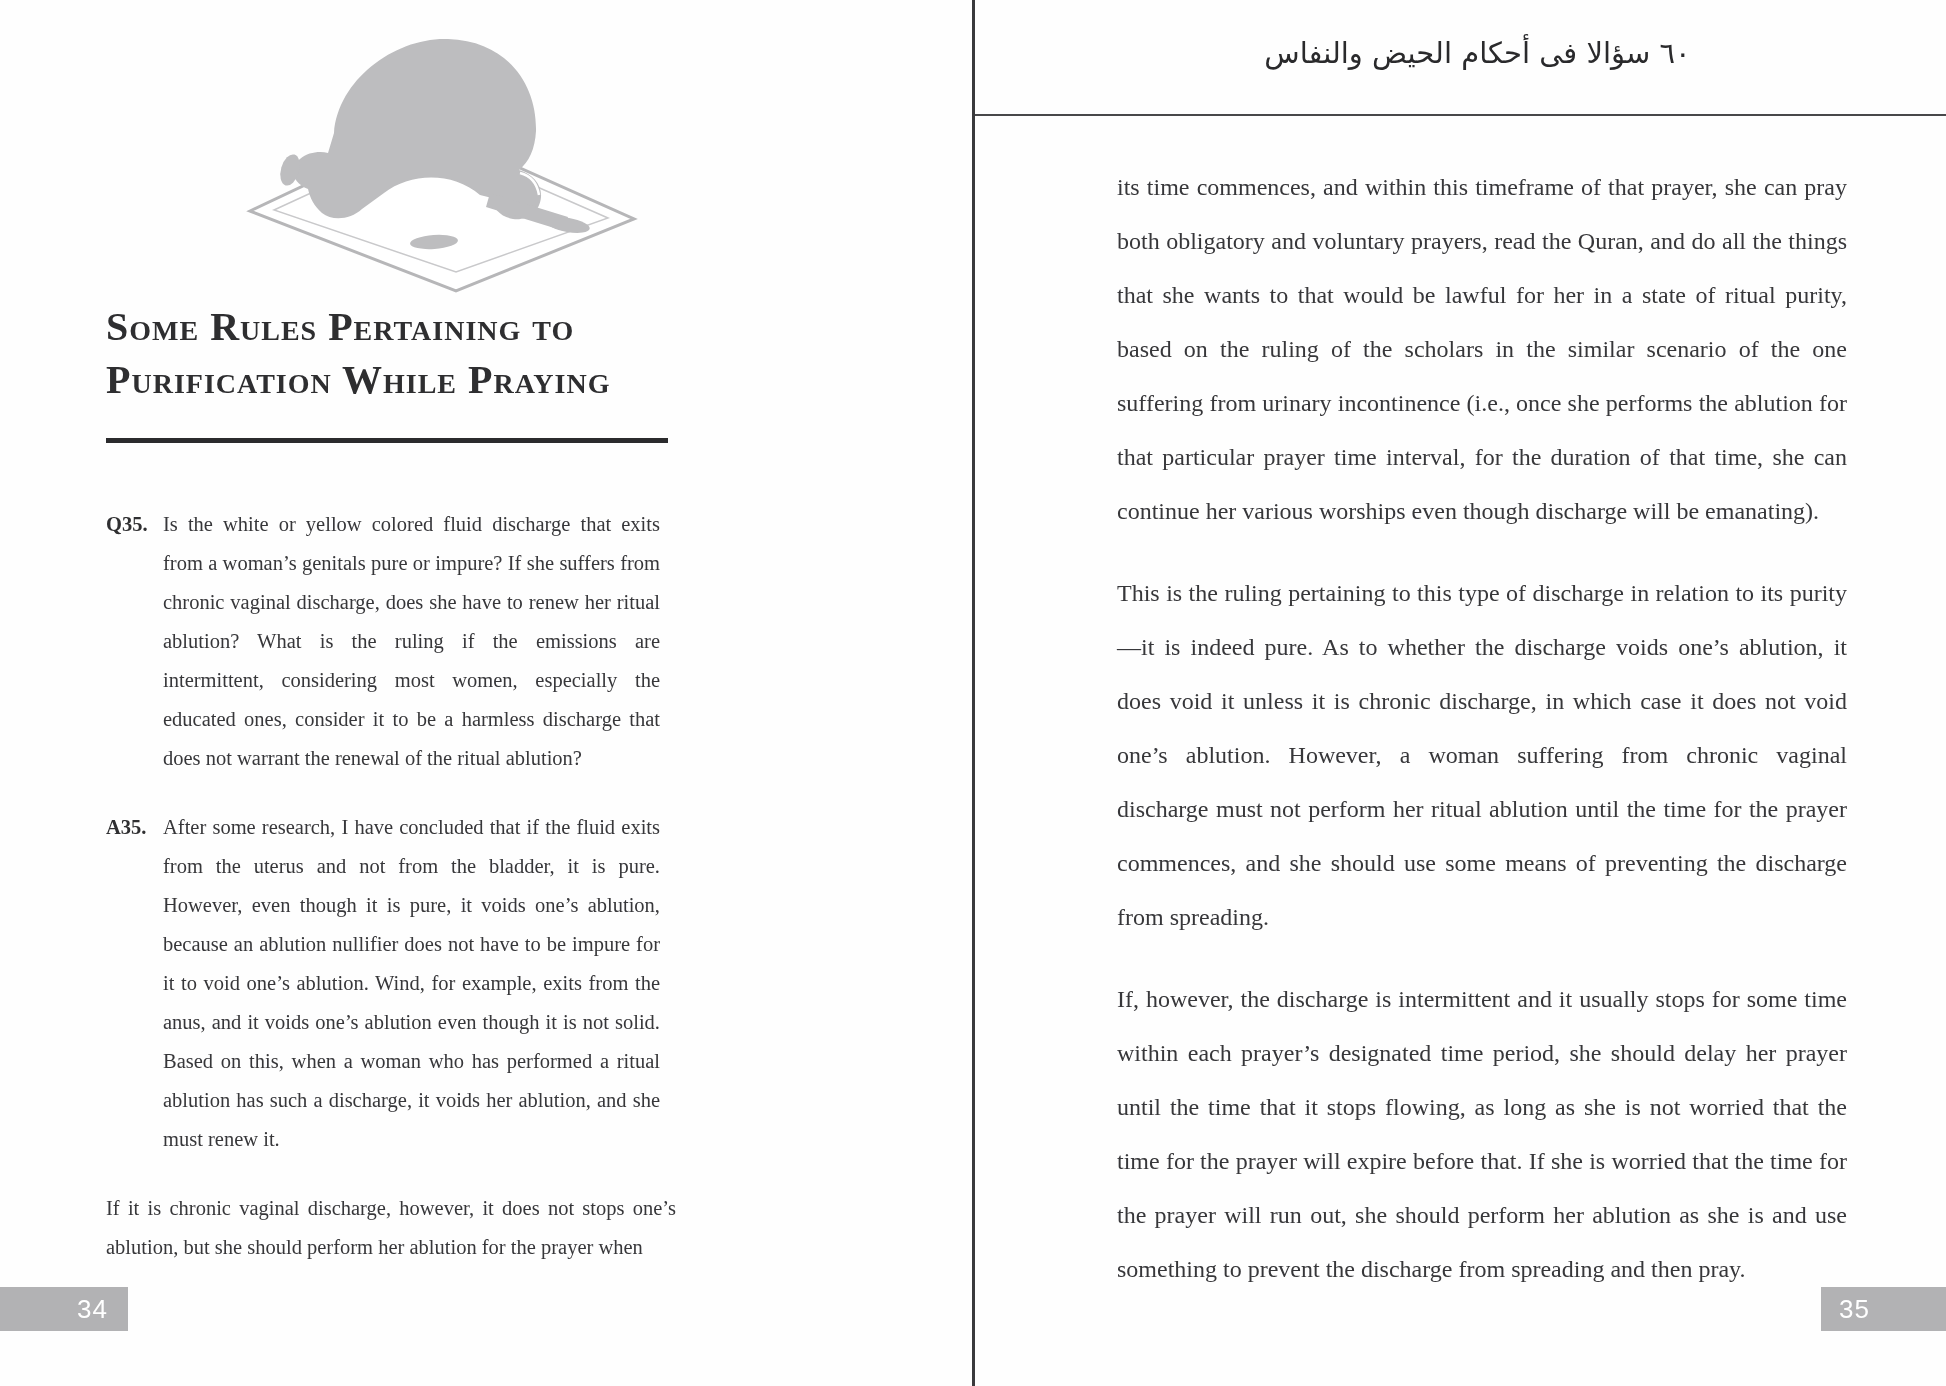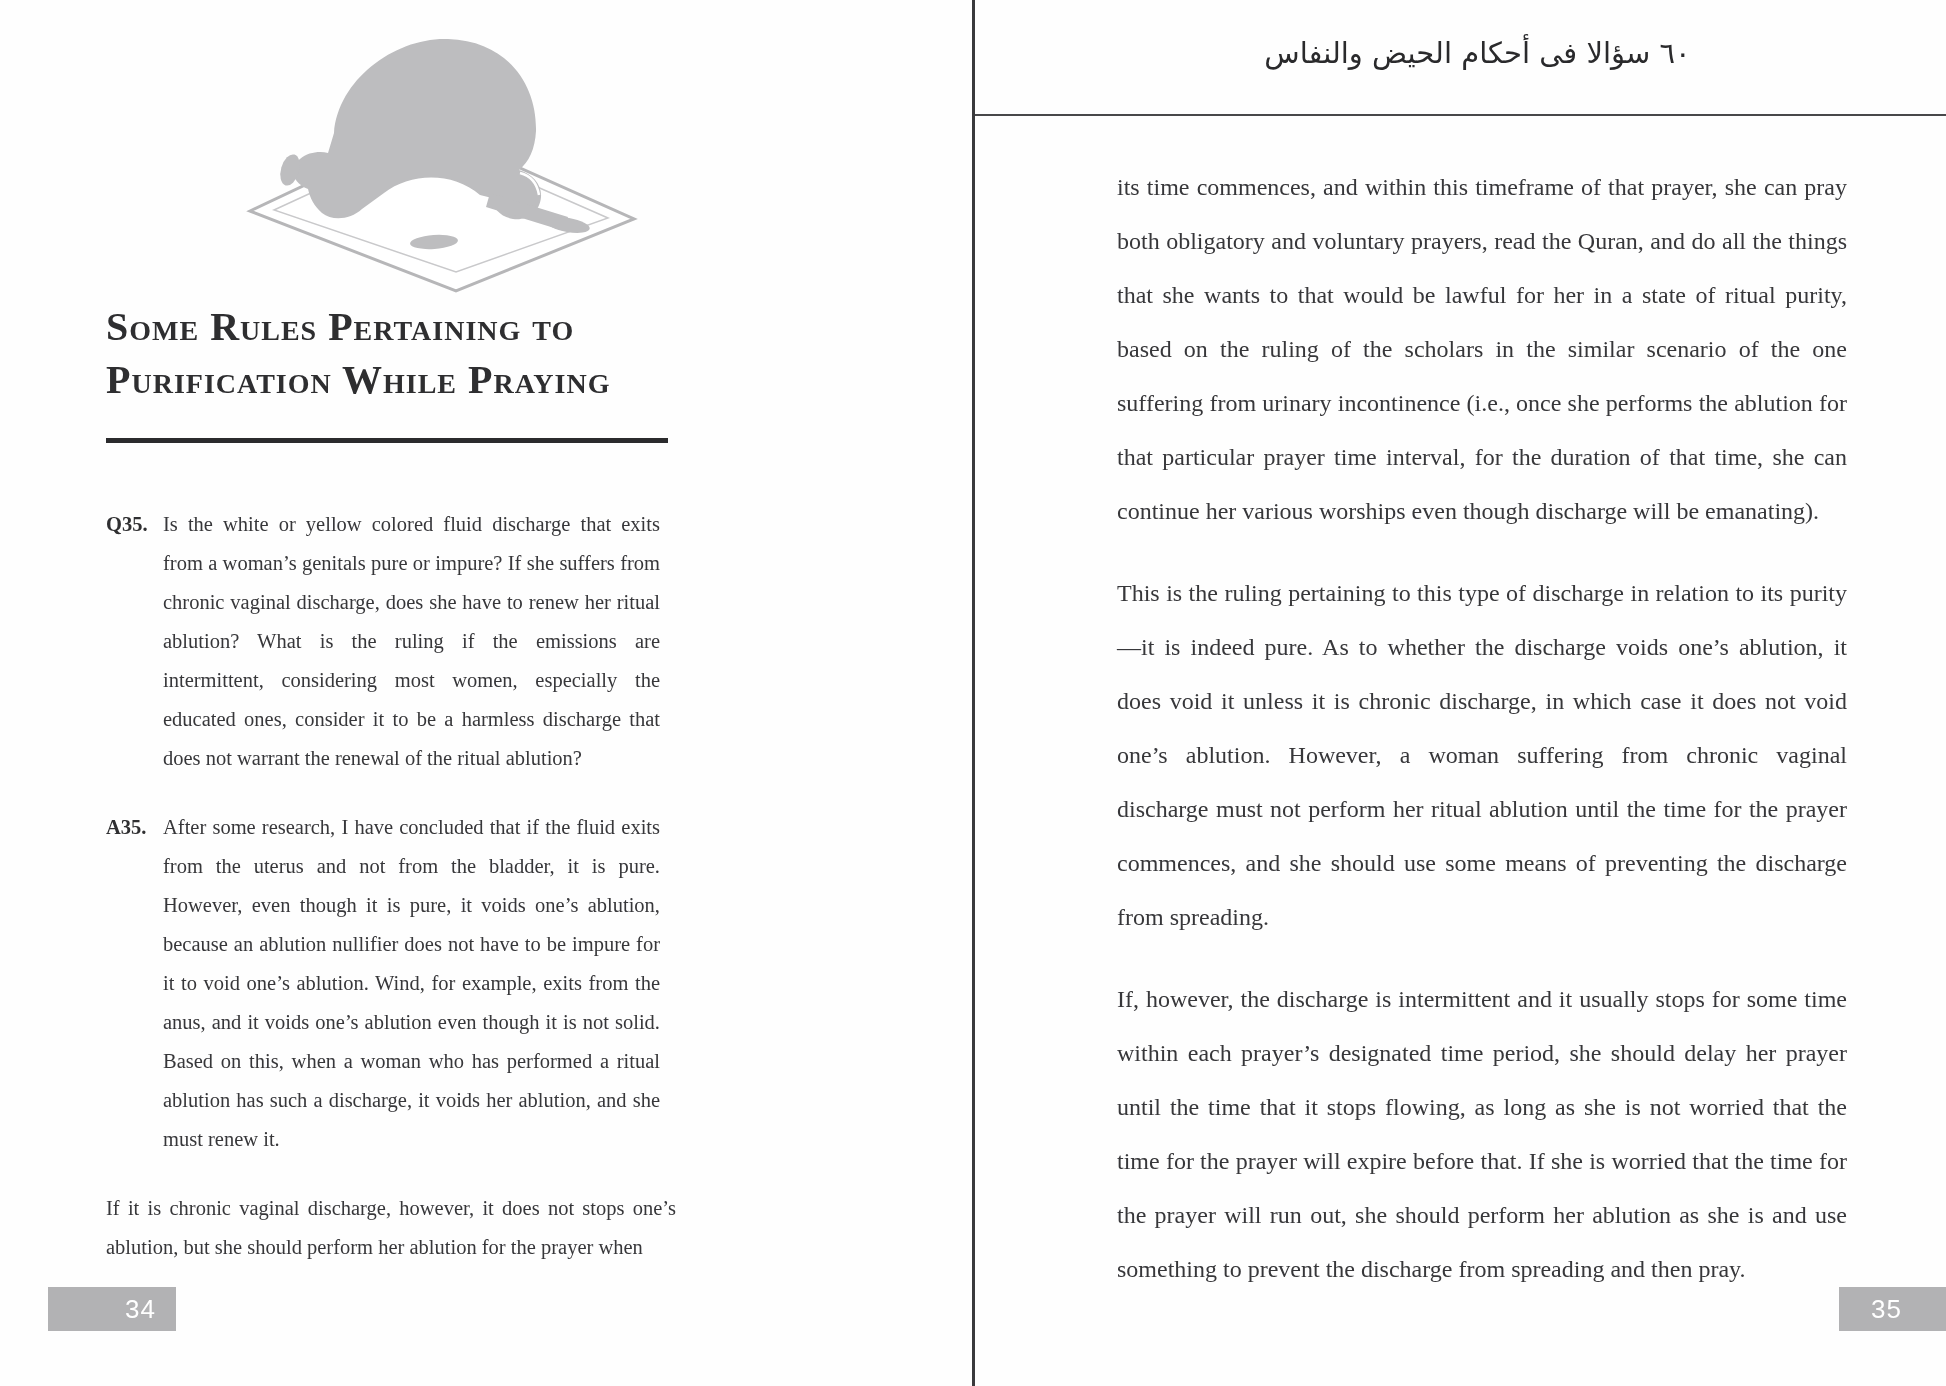--- a/index.html
+++ b/index.html
@@ -97,26 +97,25 @@
     font-size: 26px;
     line-height: 44px;
     color: #ffffff;
     letter-spacing: 1px;
   }
   .pagenum-left {
     left: 0; width: 128px;
     text-align: right;
     padding-right: 20px;
     box-sizing: border-box;
-    margin-left: 48px;
   }
   .pagenum-right {
-    right: 0; width: 107px;
+    right: 0; width: 125px;
     text-align: left;
-    padding-left: 32px;
+    padding-left: 18px;
     box-sizing: border-box;
   }
 </style>
 </head>
 <body>
 
 <div class="spread">
 
   <div>
 

